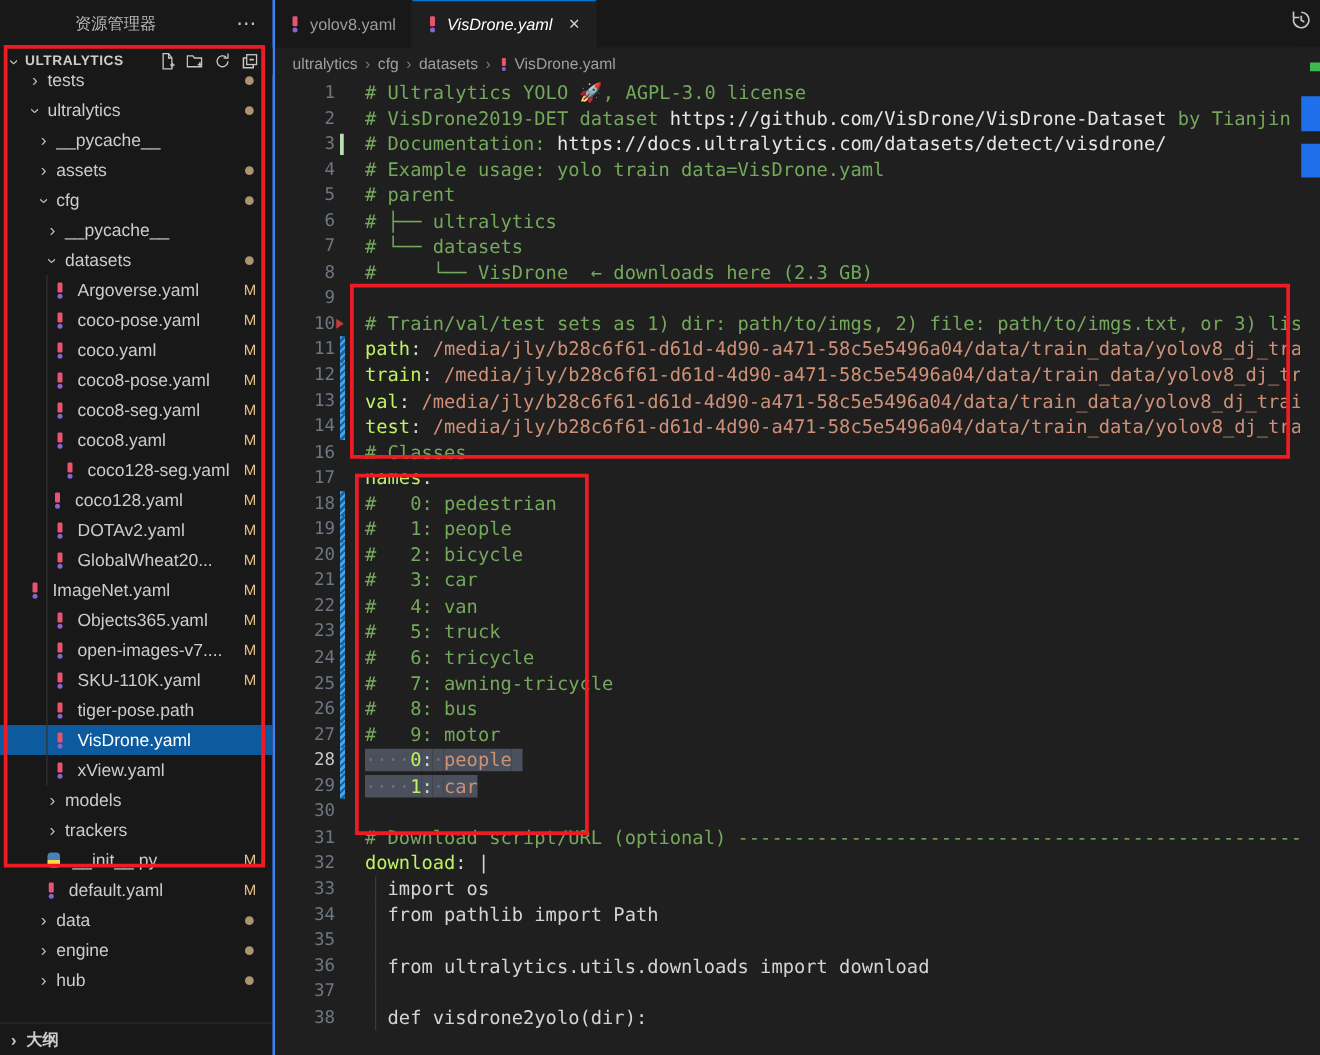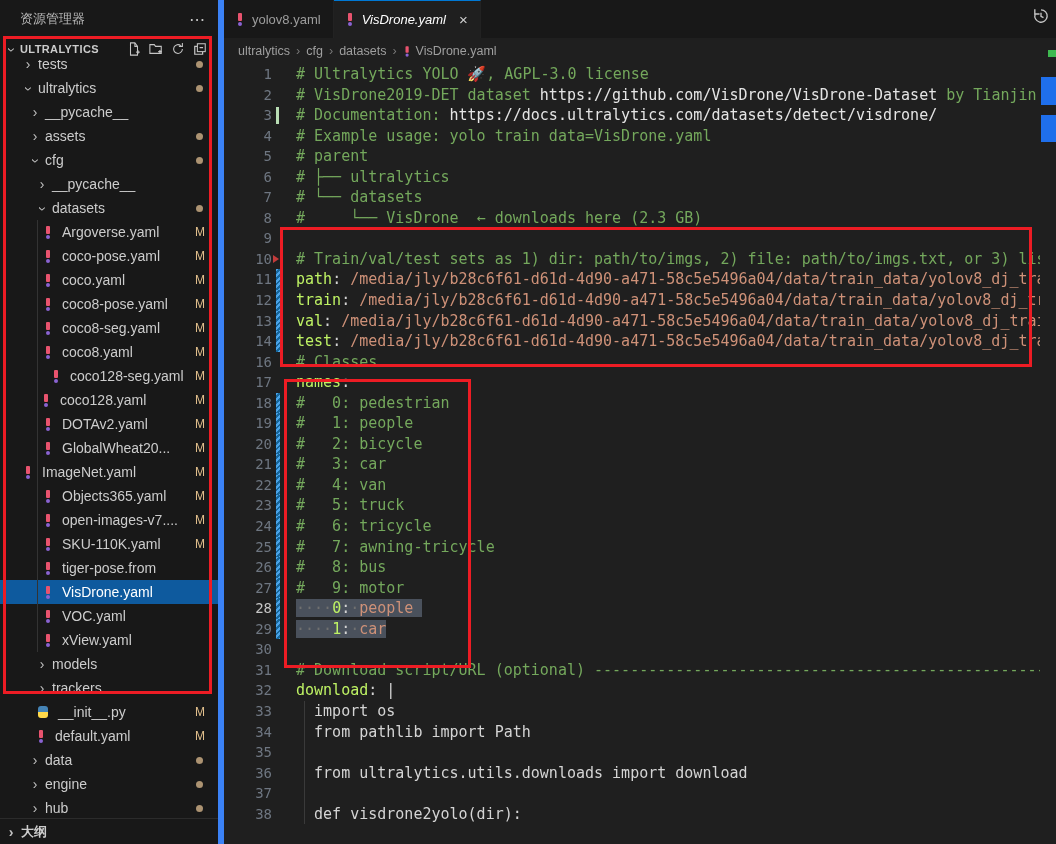--- a/index.html
+++ b/index.html
@@ -4,21 +4,21 @@
 <style>
   * { margin:0; padding:0; box-sizing:border-box; }
   html,body { background:#000; }
   .screen {
     position:relative; width:1056px; height:844px; overflow:hidden;
     background:#181818; font-family:"Liberation Sans","DejaVu Sans",sans-serif;
     color:#cccccc;
   }
   
   .sidebar { position:absolute; left:0; top:0; width:218px; height:844px; background:#181818; }
-  .panel-header { height:38px; display:flex; align-items:center; padding:0 12px 0 20px; font-size:13px; color:#b8b8b8; }
+  .panel-header { height:38px; display:flex; align-items:center; padding:0 12px 0 20px; font-size:13px; color:#b8b8b8;margin-left:40px; }
   .panel-more { margin-left:auto; font-size:16px; letter-spacing:1px; color:#c5c5c5; cursor:pointer; }
   .section-header { position:absolute; left:0; top:38px; right:0; height:22px; display:flex; align-items:center; background:#181818; z-index:5; padding-left:4px; }
   .section-title { font-size:11px; font-weight:bold; letter-spacing:.4px; color:#cccccc; margin-left:2px; }
   .section-icons { margin-left:auto; display:flex; gap:6px; padding-right:10px; }
   .sicon { width:16px; height:16px; display:inline-flex; align-items:center; justify-content:center; cursor:pointer; }
   .sicon svg { width:14px; height:14px; stroke:#c5c5c5; fill:none; stroke-width:1.2; }
   .tree { position:absolute; top:52px; left:0; right:0; }
   .trow { position:relative; display:flex; align-items:center; height:24px; font-size:14px; color:#cccccc; cursor:pointer; }
   .trow.sel { background:#0e5a9e; color:#ffffff; }
   .trow.guide4::before { content:''; position:absolute; left:37px; top:0; bottom:0; width:1px; background:#333333; }
@@ -29,21 +29,21 @@
   .badge-dot { margin-left:auto; margin-right:15px; width:7px; height:7px; border-radius:50%; background:#ac9372; }
   .yicon { position:relative; width:9px; height:15px; display:inline-block; flex:0 0 9px; }
   .yicon .yb { position:absolute; left:2px; top:1px; width:4px; height:8px; background:#e8536e; border-radius:1px; }
   .yicon .yd { position:absolute; left:2px; bottom:1px; width:4px; height:4px; background:#8a63d2; border-radius:50%; }
   .picon { position:relative; width:12px; height:12px; display:inline-block; flex:0 0 12px; }
   .picon .p1 { position:absolute; top:0; left:1px; width:10px; height:6px; background:#4584b6; border-radius:3px 3px 0 0; }
   .picon .p2 { position:absolute; bottom:0; left:1px; width:10px; height:6px; background:#ffd94a; border-radius:0 0 3px 3px; }
   .trow .yicon, .trow .picon { margin-left:2px; margin-right:6px; }
   .outline-row { position:absolute; left:0; bottom:0; right:0; height:26px; border-top:1px solid #2b2b2b; display:flex; align-items:center; background:#181818; font-size:13px; font-weight:bold; color:#cccccc; padding-left:4px; }
   
-  .editor { position:absolute; left:218px; top:0; right:0; bottom:0; background:#1f1f1f; border-left:6px solid #3b82f6; }
+  .editor { position:absolute; left:218px; top:0; right:0; bottom:0; background:#1f1f1f; border-left:2px solid #3b82f6; }
   .tabstrip { position:absolute; left:0; top:0; right:0; height:38px; background:#181818; display:flex; }
   .tab { display:flex; align-items:center; gap:7px; padding:0 12px; font-size:13px; color:#9d9d9d; background:#181818; border-right:1px solid #222222; cursor:pointer; }
   .tab.active { background:#1f1f1f; color:#ffffff; border-top:1.5px solid #0078d4; }
   .tab-label.preview { font-style:italic; }
   .tab-close { margin-left:6px; font-size:15px; color:#cfcfcf; cursor:pointer; }
   .editor-actions { position:absolute; right:6px; top:7px; }
   .editor-actions svg { width:18px; height:18px; stroke:#c5c5c5; fill:none; stroke-width:1.2; cursor:pointer; }
   .breadcrumb { position:absolute; left:0; top:38px; right:0; height:26px; background:#1f1f1f; display:flex; align-items:center; padding-left:14px; font-size:12.5px; color:#9f9f9f; }
   .bc-sep { margin:0 6px; color:#7a7a7a; }
   .breadcrumb .yicon { transform:scale(.8); margin-right:4px; }
@@ -256,35 +256,28 @@
             <i class="yd"></i>
           </span>
           <span class="tlabel">SKU-110K.yaml</span>
           <span class="badge-m">M</span>
         </div>
         <div class="trow guide4" style="padding-left:42px">
     <span class="yicon">
             <i class="yb"></i>
             <i class="yd"></i>
           </span>
-          <span class="tlabel">tiger-pose.from</span>
+          <span class="tlabel">tiger-pose.path</span>
         </div>
         <div class="trow sel guide4" style="padding-left:42px">
     <span class="yicon">
             <i class="yb"></i>
             <i class="yd"></i>
           </span>
           <span class="tlabel">VisDrone.yaml</span>
-        </div>
-        <div class="trow guide4" style="padding-left:42px">
-    <span class="yicon">
-            <i class="yb"></i>
-            <i class="yd"></i>
-          </span>
-          <span class="tlabel">VOC.yaml</span>
         </div>
         <div class="trow guide4" style="padding-left:42px">
     <span class="yicon">
             <i class="yb"></i>
             <i class="yd"></i>
           </span>
           <span class="tlabel">xView.yaml</span>
         </div>
         <div class="trow" style="padding-left:35px">
     <span class="chev collapsed">›</span>

